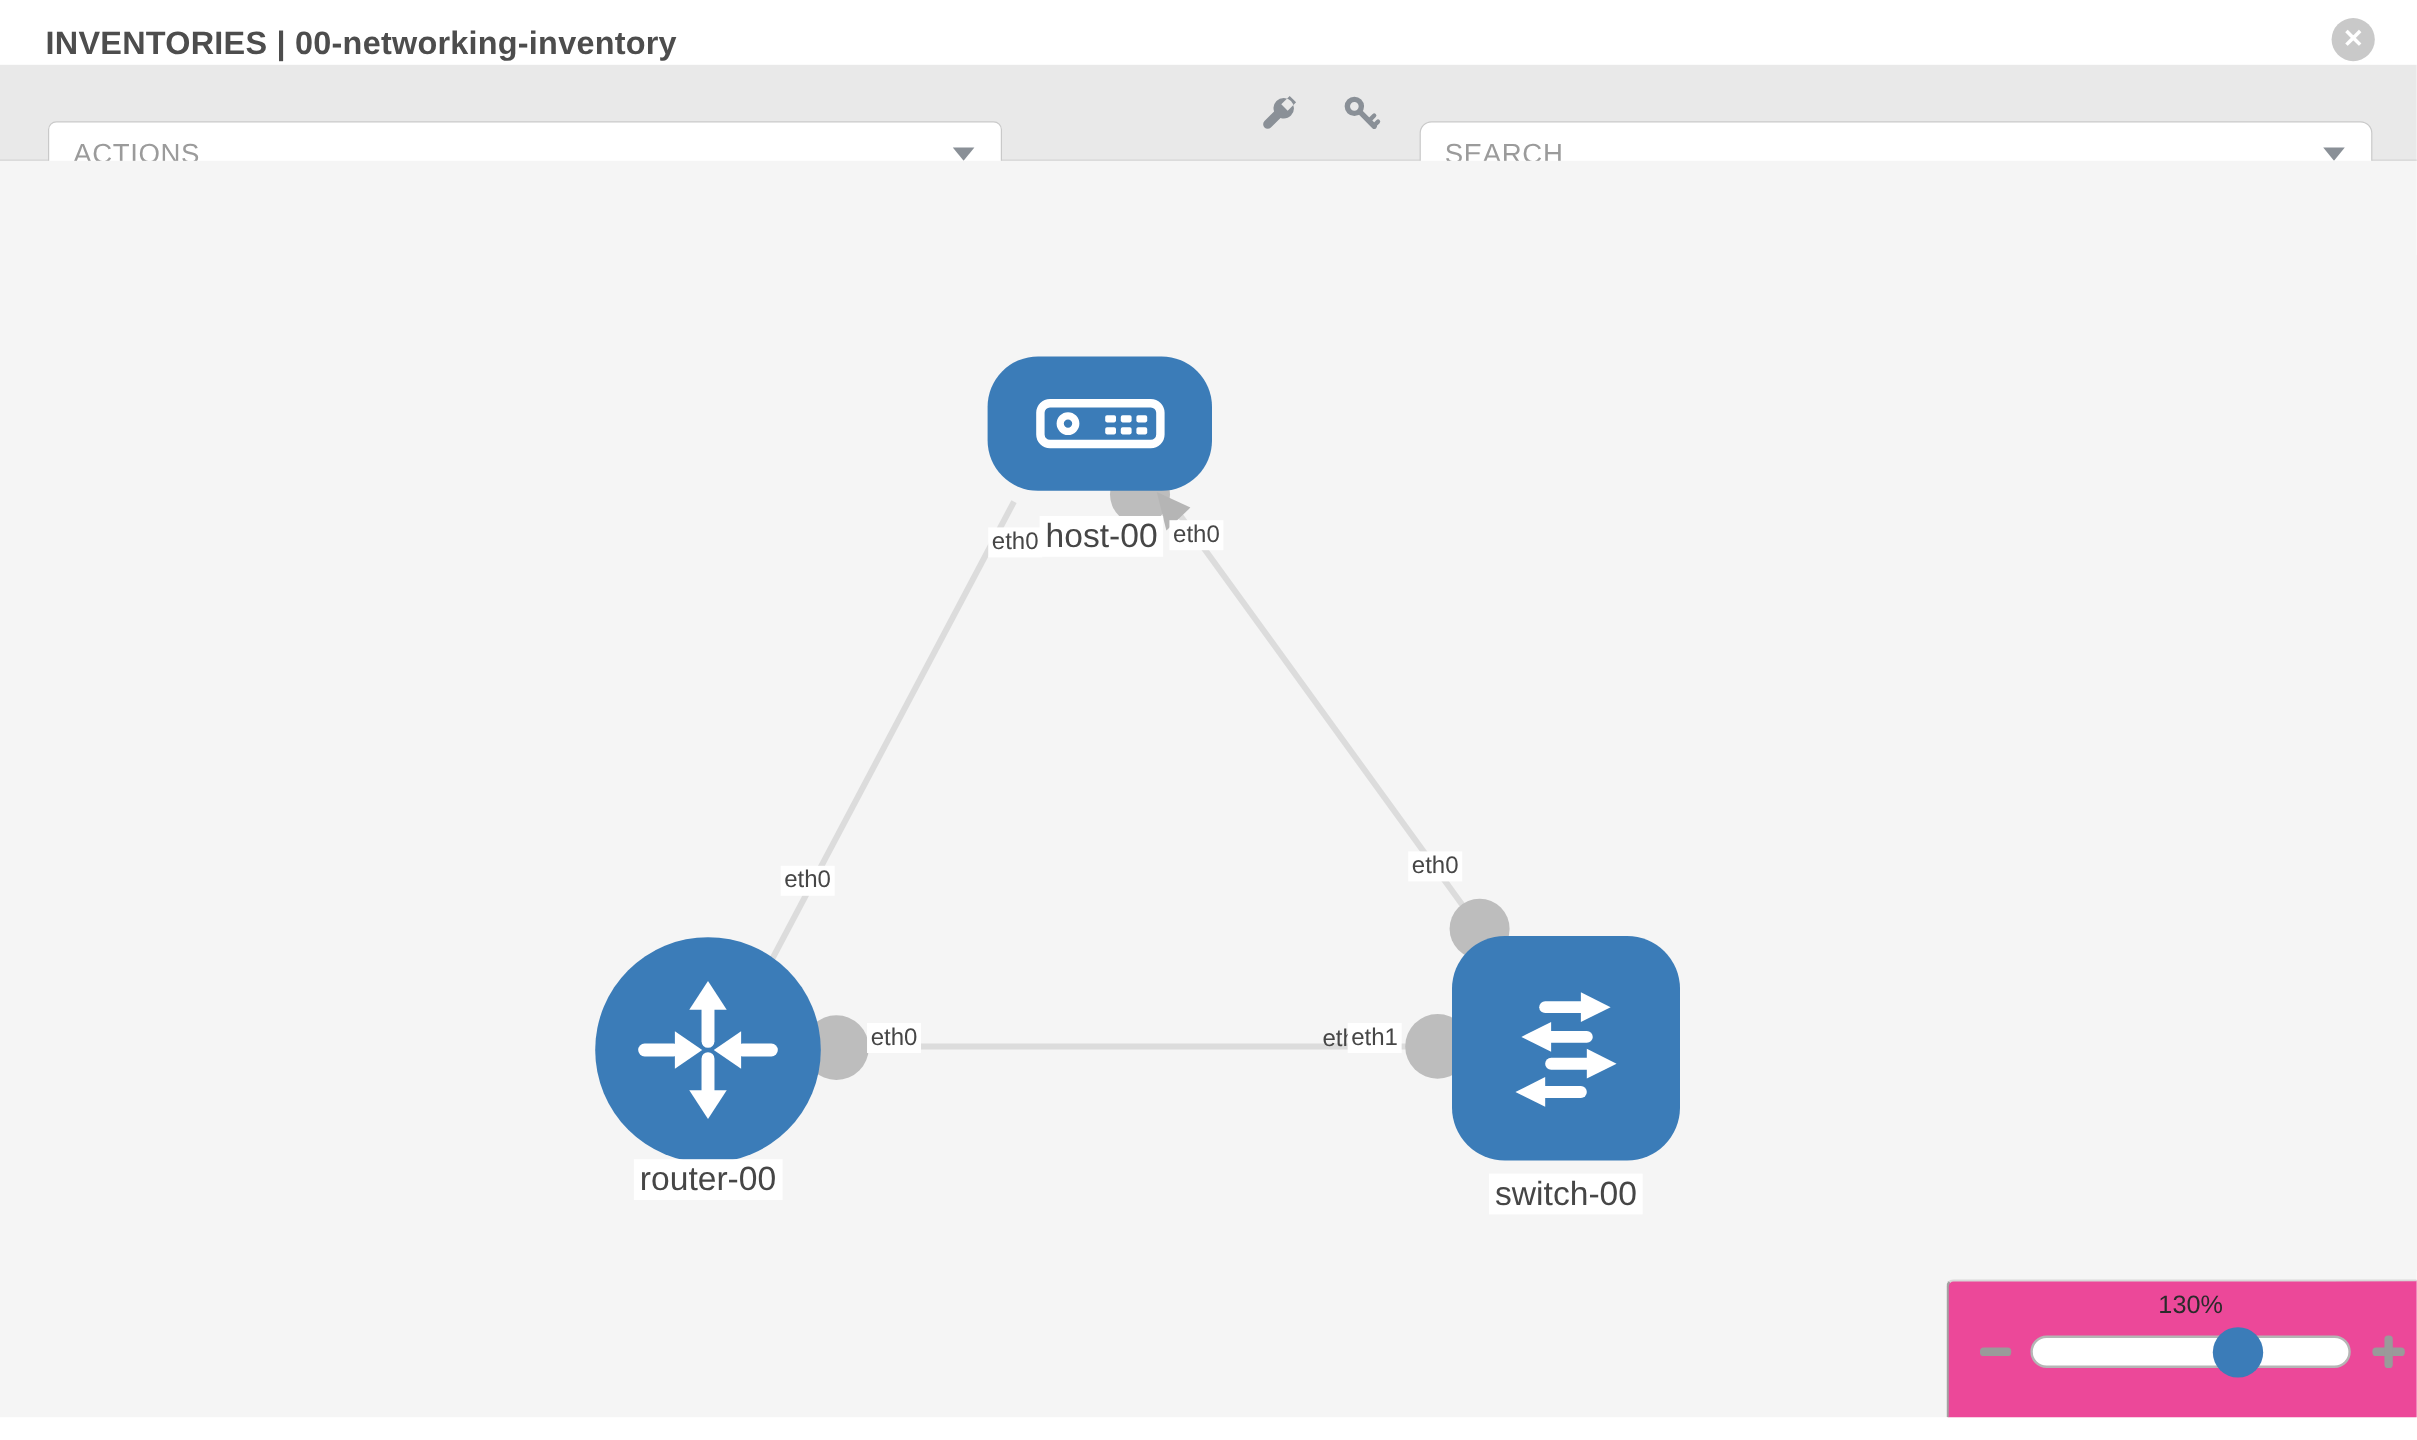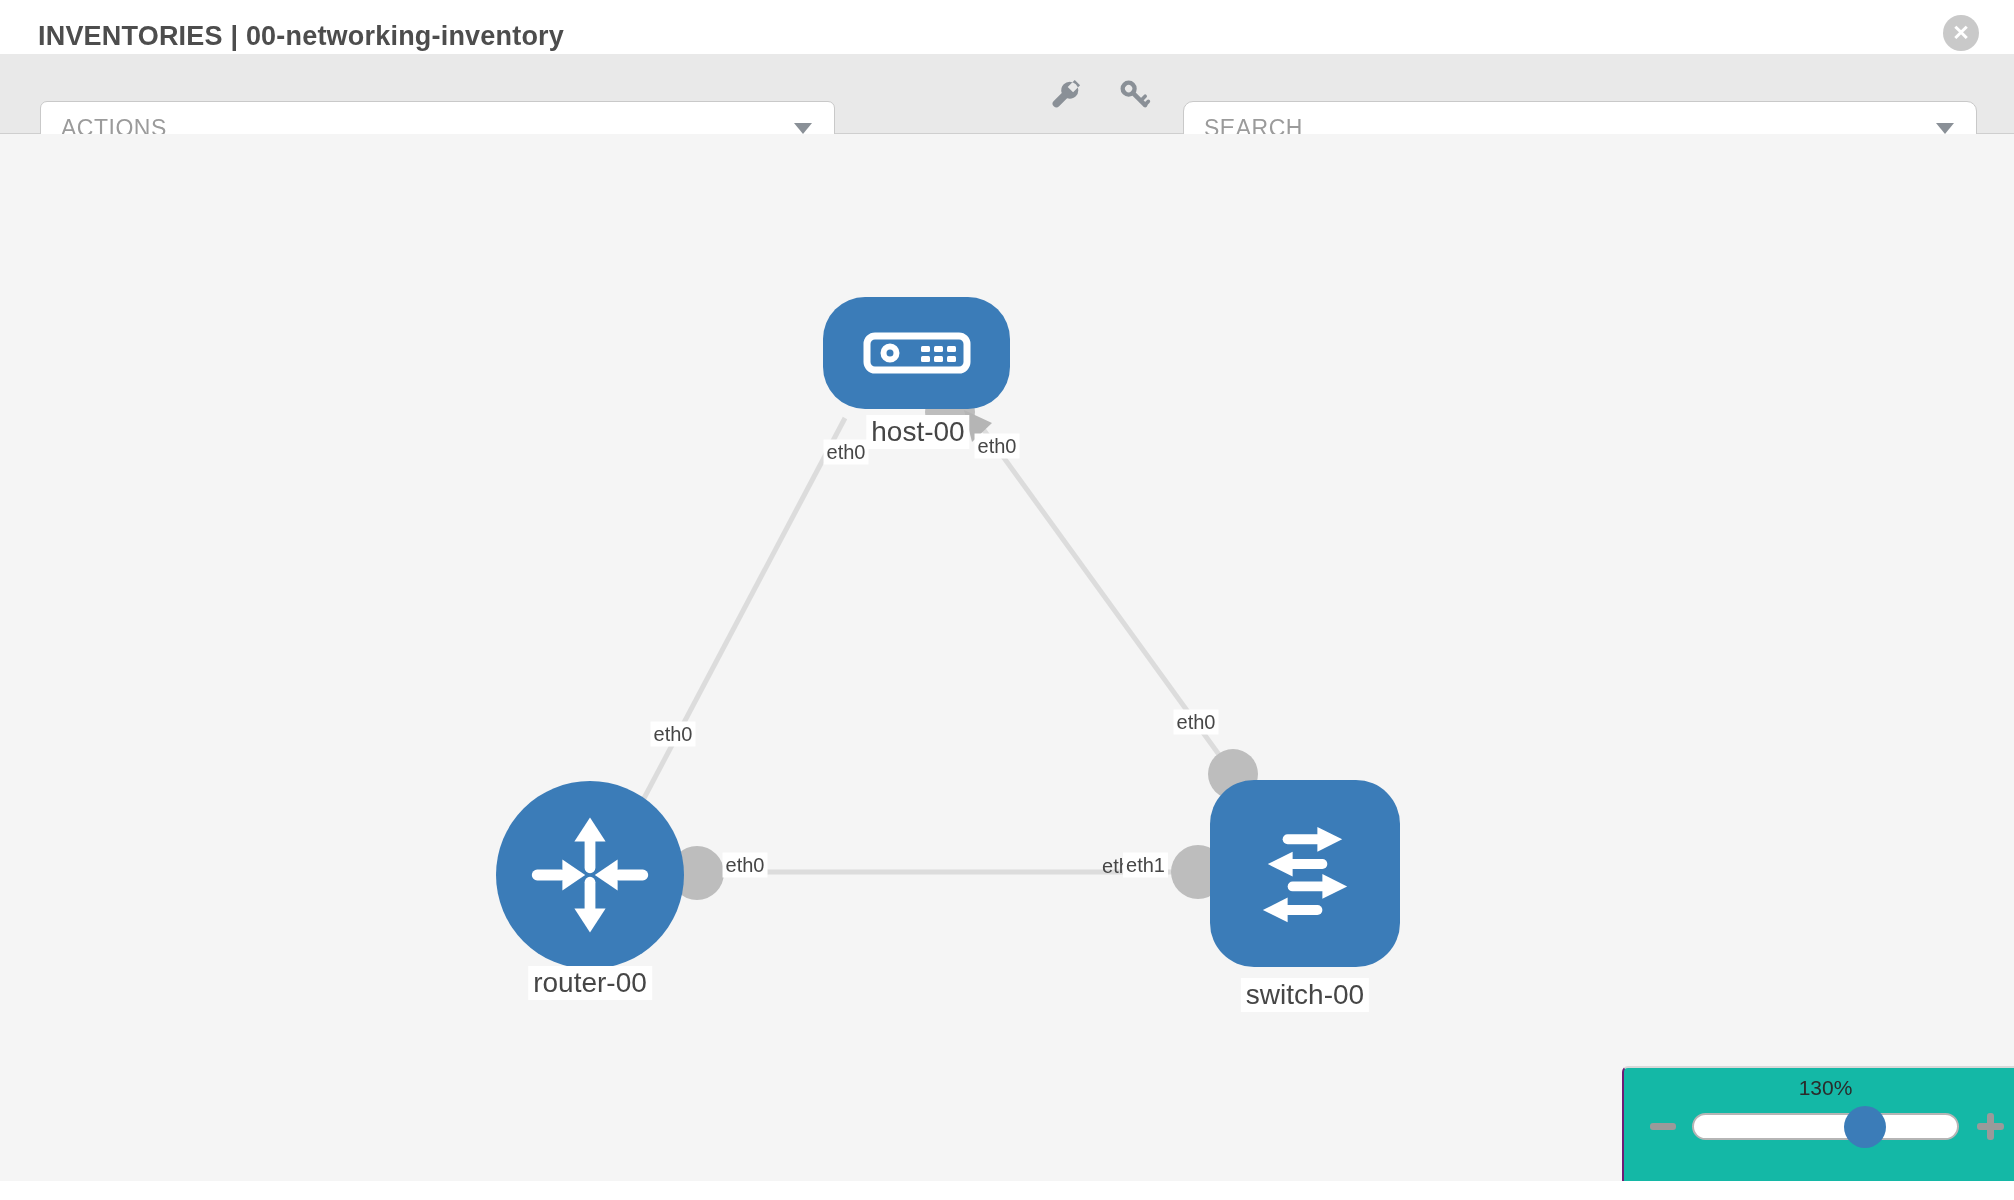--- a/index.html
+++ b/index.html
@@ -43,33 +43,33 @@
   .node-label { position:absolute; transform:translate(-50%,-50%);
     background:#ffffff; color:#464646; font-size:28px; padding:1px 5px;
     white-space:nowrap; }
   .if-label { position:absolute; transform:translate(-50%,-50%);
     background:#ffffff; color:#464646; font-size:20px; padding:1px 3px;
     white-space:nowrap;text-align:center; }
   .if-occluded { display:inline-block; overflow:hidden; width:27px;
     vertical-align:bottom; }
   .if-front { background:#ffffff; display:inline-block; padding:1px 3px;
     margin-left:-6px; }
-  .lbl-host   { left:918px;  top:298px; }
+  .lbl-host   { left:918px;  top:313px; }
   .lbl-router { left:590px;  top:849px; }
   .lbl-switch { left:1305px; top:861px; }
   .if-host-l   { left:846px;  top:318px; }
   .if-host-r   { left:997px;  top:312px; }
   .if-router-t { left:673px;  top:600px; }
   .if-mid-l    { left:745px;  top:731px; }
   .if-mid-r    { left:1135px; top:731px; background:none; padding:0; }
   .if-switch-t { left:1196px; top:588px; }
 
   
   .zoom-panel { position:absolute; left:1622px; top:932px; width:392px; height:115px;
-    background:#14b8a6; border-left:2px solid #701a75; border-top:2px solid #d8d8d8;
+    background:#ec4899; border-left:2px solid #a3a3a3; border-top:2px solid #d8d8d8;
     border-radius:6px 0 0 0; }
   .zoom-level { position:absolute; left:68px; top:8px; width:267px;
     text-align:center; font-size:21px; color:#2b2b2b; }
   .zoom-minus { position:absolute; left:26px; top:55px; width:26px; height:7px;
     border-radius:3px; background:#9a9a9a; cursor:pointer; }
   .zoom-plus { position:absolute; left:353px; top:45px; width:27px; height:27px; cursor:pointer; }
   .zoom-plus::before { content:""; position:absolute; left:0; top:10px;
     width:27px; height:7px; border-radius:3px; background:#9a9a9a; }
   .zoom-plus::after { content:""; position:absolute; left:10px; top:0;
     width:7px; height:27px; border-radius:3px; background:#9a9a9a; }

